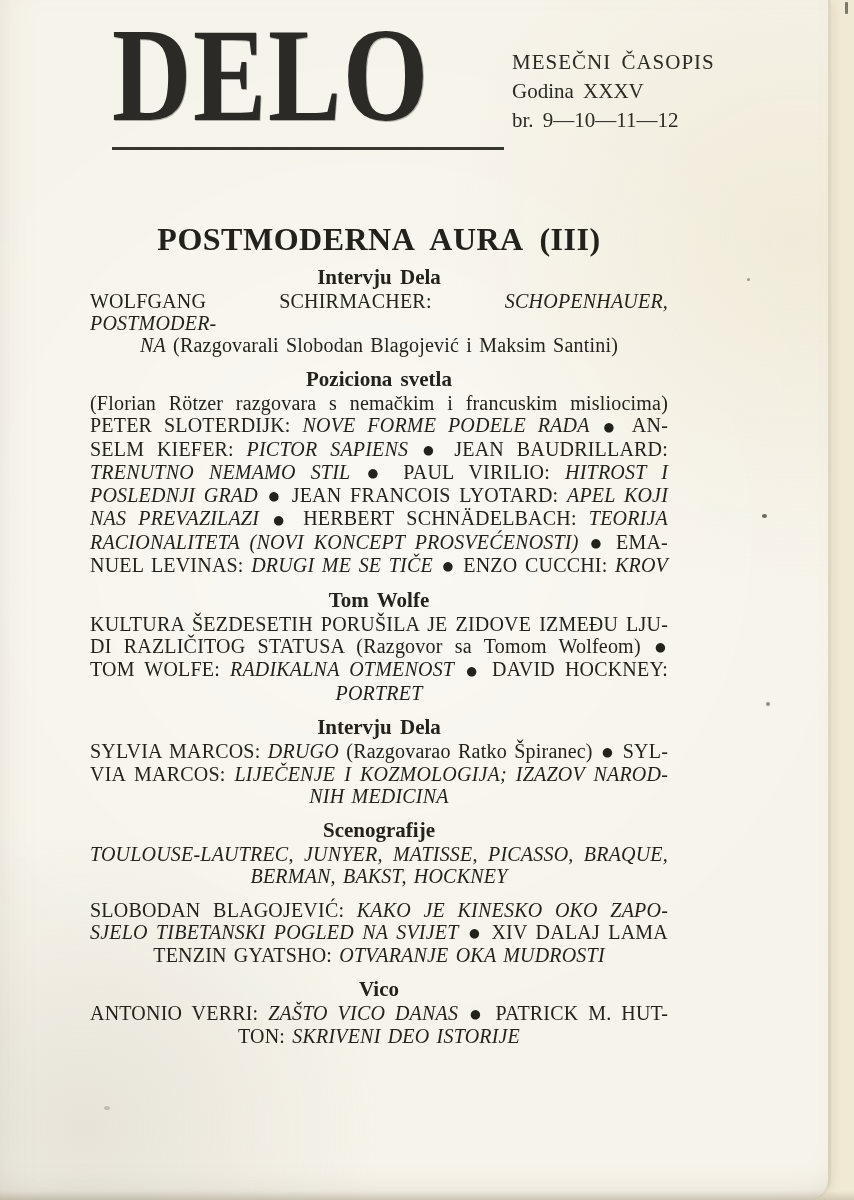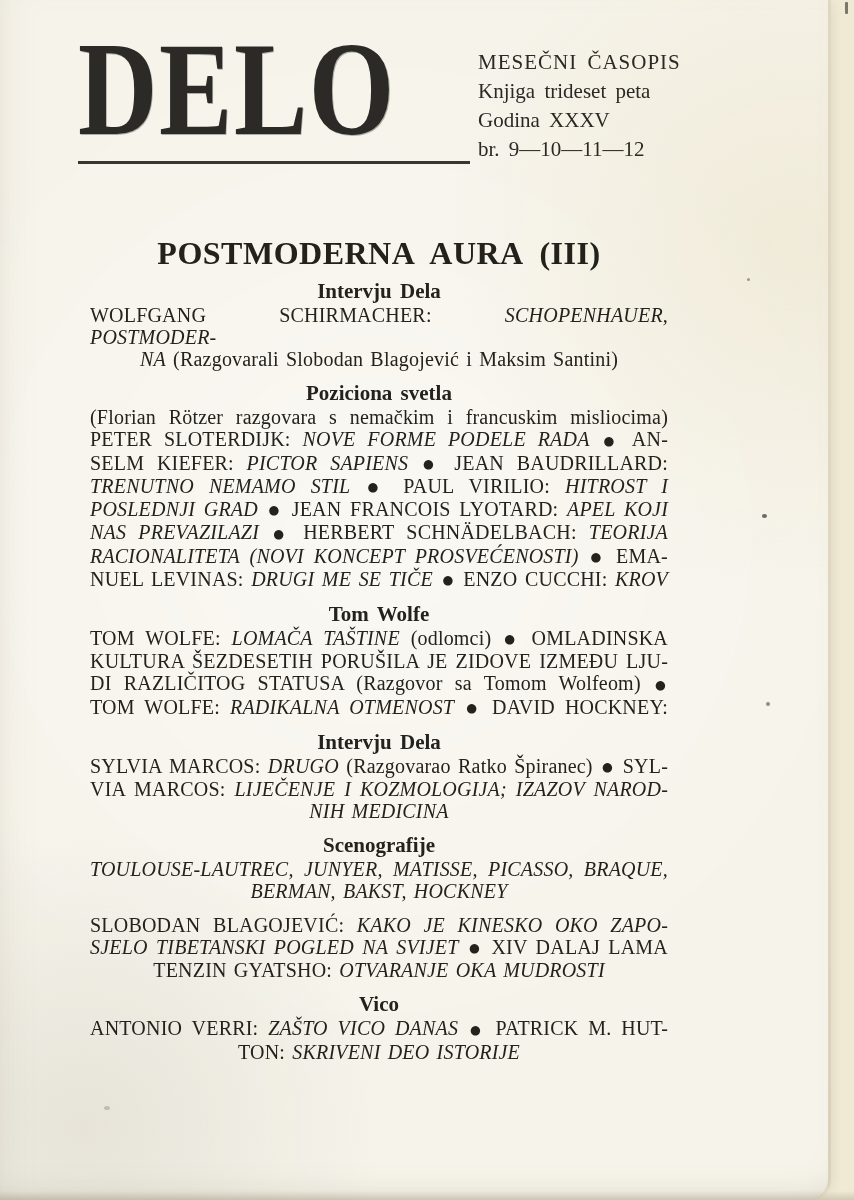--- a/index.html
+++ b/index.html
@@ -33,21 +33,21 @@
     background: linear-gradient(to bottom, rgba(0,0,0,0), rgba(140,130,105,0.30));
     pointer-events: none;
   }
   .speck { position: absolute; background: #4a463e; border-radius: 50%; opacity: 0.8; }
   .speck.s1 { left: 762px; top: 514px; width: 5px; height: 4px; }
   .speck.s2 { left: 747px; top: 278px; width: 3px; height: 3px; opacity: 0.5; }
   .speck.s3 { left: 766px; top: 702px; width: 4px; height: 4px; opacity: 0.6; }
   .speck.s4 { left: 845px; top: 2px; width: 3px; height: 12px; border-radius: 1px; opacity: 0.7; }
   .speck.s5 { left: 104px; top: 1106px; width: 6px; height: 4px; opacity: 0.25; }
 
-  header { position: relative; padding: 28px 0 0 78px; }
+  header { position: relative; padding: 14px 0 0 78px; margin-left: 34px; }
   .logo {
     font-size: 134px;
     line-height: 0.92;
     font-weight: 700;
     letter-spacing: 2px;
     color: #2b2a26;
     transform: scaleX(0.82);
     transform-origin: left top;
     text-shadow: 1px 1px 0 rgba(43,42,38,0.35);
     width: 380px;
@@ -107,21 +107,20 @@
   }
 </style>
 </head>
 <body style="--paper: #f6f3ea; --paper-edge: #f0e9d3; --ink: #242420;">
 
 <div class="page">
   <header>
     <div class="logo">DELO</div>
     <div class="issue-info">
         <div class="info-line">MESEČNI ČASOPIS</div>
-        <div class="info-line">Knjiga trideset peta</div>
         <div class="info-line">Godina XXXV</div>
         <div class="info-line">br. 9—10—11—12</div>
       </div>
     <div class="rule"></div>
   </header>
 
   <main class="toc">
     <h1 class="title">POSTMODERNA AURA (III)</h1>
     <div id="sections">
         <section class="toc-section">
@@ -135,24 +134,24 @@
           <div class="line justify"><span class="seg">PETER SLOTERDIJK: </span><span class="seg it">NOVE FORME PODELE RADA</span><span class="seg"> <span class="bullet">●</span> AN-</span></div>
           <div class="line justify"><span class="seg">SELM KIEFER: </span><span class="seg it">PICTOR SAPIENS</span><span class="seg"> <span class="bullet">●</span> JEAN BAUDRILLARD:</span></div>
           <div class="line justify"><span class="seg it">TRENUTNO NEMAMO STIL</span><span class="seg"> <span class="bullet">●</span> PAUL VIRILIO: </span><span class="seg it">HITROST I</span></div>
           <div class="line justify"><span class="seg it">POSLEDNJI GRAD</span><span class="seg"> <span class="bullet">●</span> JEAN FRANCOIS LYOTARD: </span><span class="seg it">APEL KOJI</span></div>
           <div class="line justify"><span class="seg it">NAS PREVAZILAZI</span><span class="seg"> <span class="bullet">●</span> HERBERT SCHNÄDELBACH: </span><span class="seg it">TEORIJA</span></div>
           <div class="line justify"><span class="seg it">RACIONALITETA (NOVI KONCEPT PROSVEĆENOSTI)</span><span class="seg"> <span class="bullet">●</span> EMA-</span></div>
           <div class="line justify"><span class="seg">NUEL LEVINAS: </span><span class="seg it">DRUGI ME SE TIČE</span><span class="seg"> <span class="bullet">●</span> ENZO CUCCHI: </span><span class="seg it">KROV</span></div>
         </section>
         <section class="toc-section">
           <h2 class="sec-heading">Tom Wolfe</h2>
-          <div class="line justify"><span class="seg">TOM WOLFE: </span><span class="seg it">LOMAČA TAŠTINE</span><span class="seg"> (odlomci) <span class="bullet">●</span> OMLADINSKA</span></div>
           <div class="line justify"><span class="seg">KULTURA ŠEZDESETIH PORUŠILA JE ZIDOVE IZMEĐU LJU-</span></div>
           <div class="line justify"><span class="seg">DI RAZLIČITOG STATUSA (Razgovor sa Tomom Wolfeom) <span class="bullet">●</span></span></div>
           <div class="line justify"><span class="seg">TOM WOLFE: </span><span class="seg it">RADIKALNA OTMENOST</span><span class="seg"> <span class="bullet">●</span> DAVID HOCKNEY:</span></div>
+          <div class="line center"><span class="seg it">PORTRET</span></div>
         </section>
         <section class="toc-section">
           <h2 class="sec-heading">Intervju Dela</h2>
           <div class="line justify"><span class="seg">SYLVIA MARCOS: </span><span class="seg it">DRUGO</span><span class="seg"> (Razgovarao Ratko Špiranec) <span class="bullet">●</span> SYL-</span></div>
           <div class="line justify"><span class="seg">VIA MARCOS: </span><span class="seg it">LIJEČENJE I KOZMOLOGIJA; IZAZOV NAROD-</span></div>
           <div class="line center"><span class="seg it">NIH MEDICINA</span></div>
         </section>
         <section class="toc-section">
           <h2 class="sec-heading">Scenografije</h2>
           <div class="line justify"><span class="seg it">TOULOUSE-LAUTREC, JUNYER, MATISSE, PICASSO, BRAQUE,</span></div>

